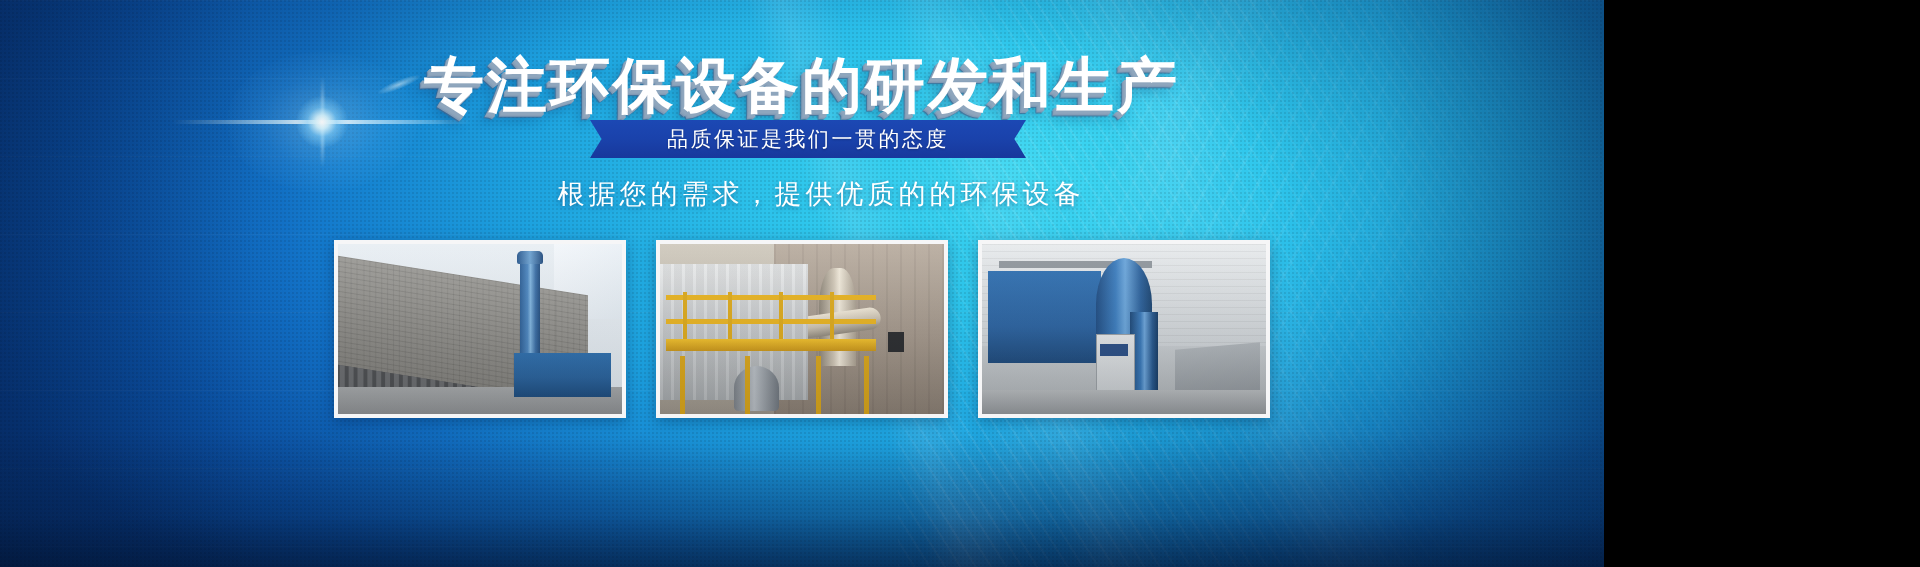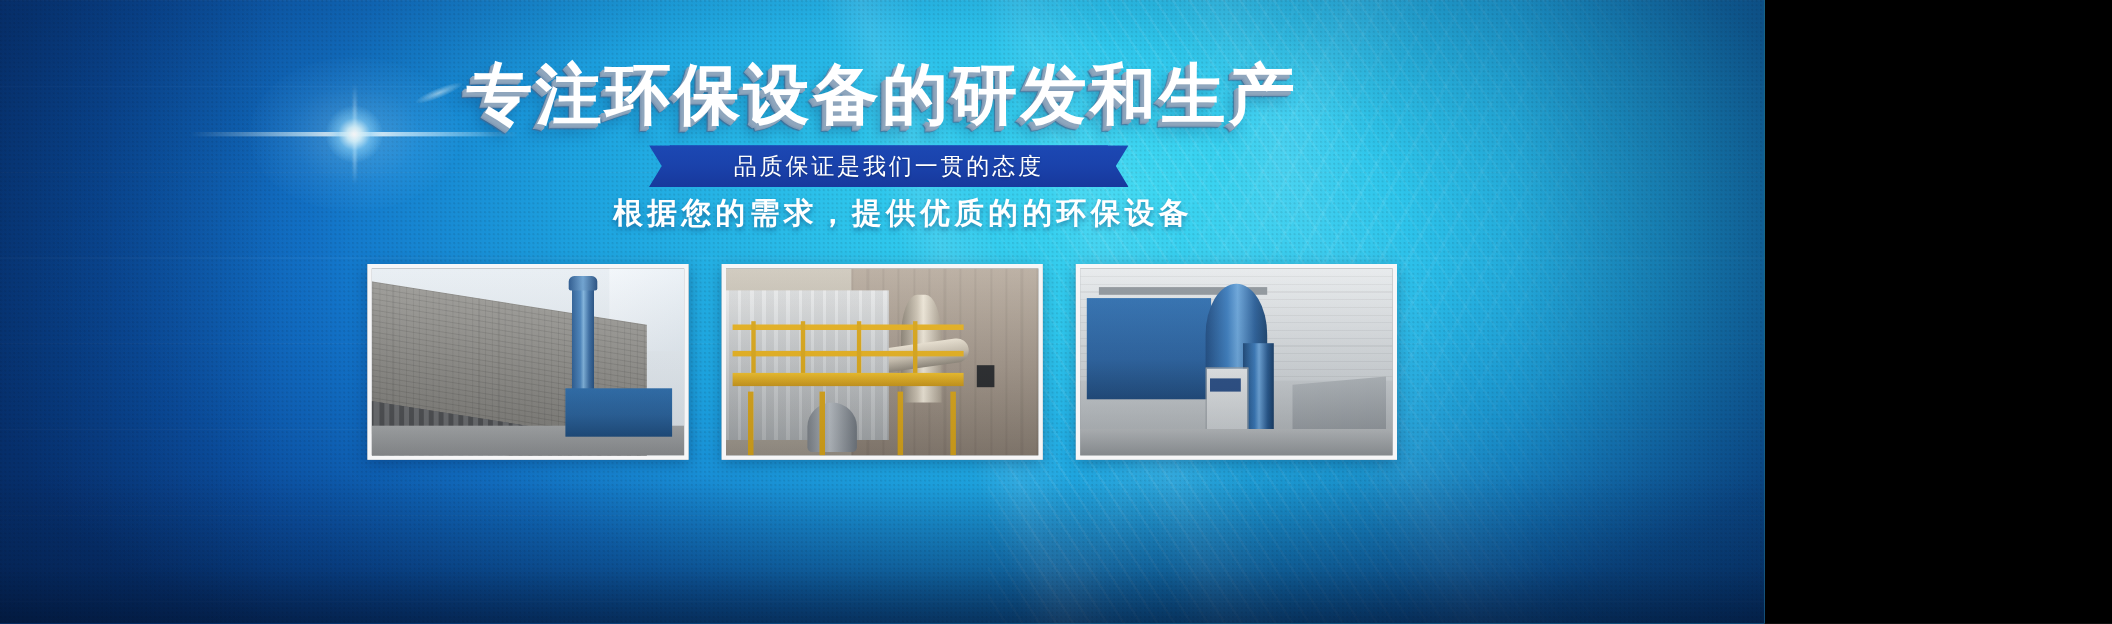--- a/index.html
+++ b/index.html
@@ -162,21 +162,21 @@
       -2px 3px 0 #8fa6bd,
       -3px 4px 0 #8aa2ba,
       -4px 5px 0 #8099b4,
       -5px 6px 1px rgba(70,100,140,.75),
       -7px 9px 12px rgba(10,40,90,.35);
   }
 
   
   #badge-wrap {
     position: absolute;
-    top: 132px;
+    top: 120px;
     left: 0; right: 0;
     display: flex;
     justify-content: center;
     margin-left: 12px;
   }
   #badge {
     position: relative;
     height: 38px;
     padding: 0 58px;
     display: flex;
@@ -222,21 +222,21 @@
   }
 
   #subtitle {
     position: absolute;
     top: 176px;
     left: 0; right: 0;
     font-size: 27px;
     color: #ffffff;
     letter-spacing: 4px;
     white-space: nowrap;
-    font-weight: 700;
+    font-weight: 400;
     text-shadow: 0 2px 5px rgba(10,50,100,.45);
     margin-left: 38px;
   }
 
   
   #photo-strip {
     position: absolute;
     top: 240px;
     left: 0; right: 0;
     display: flex;

